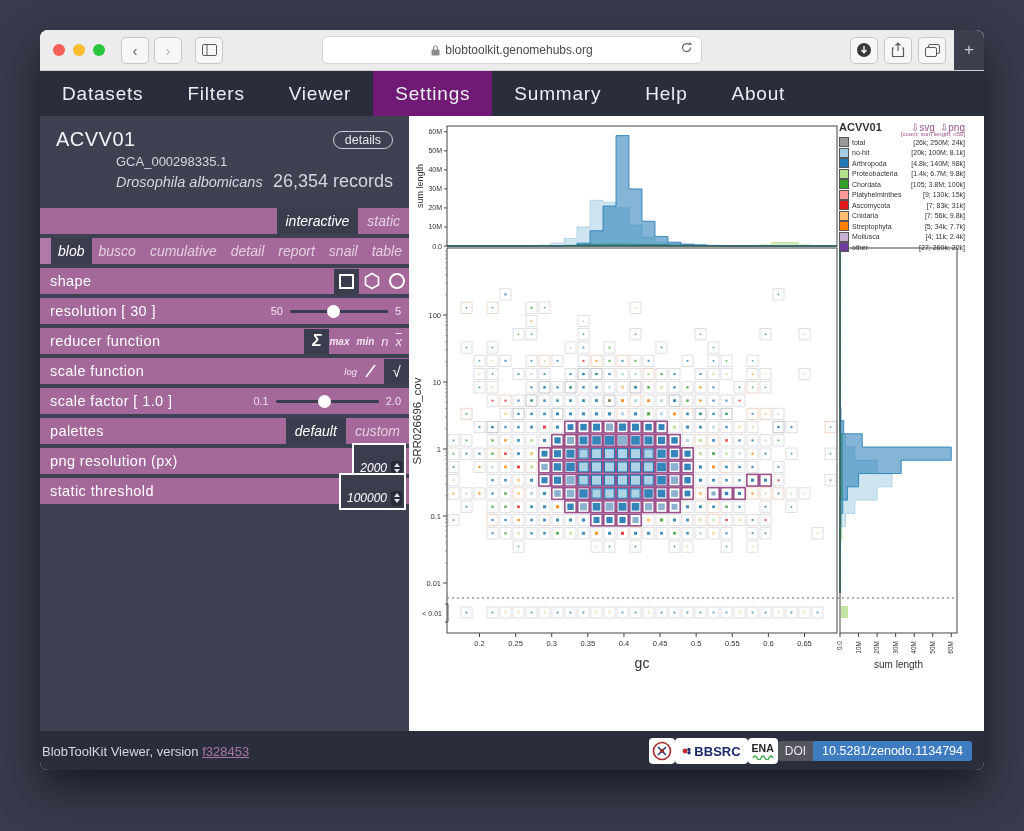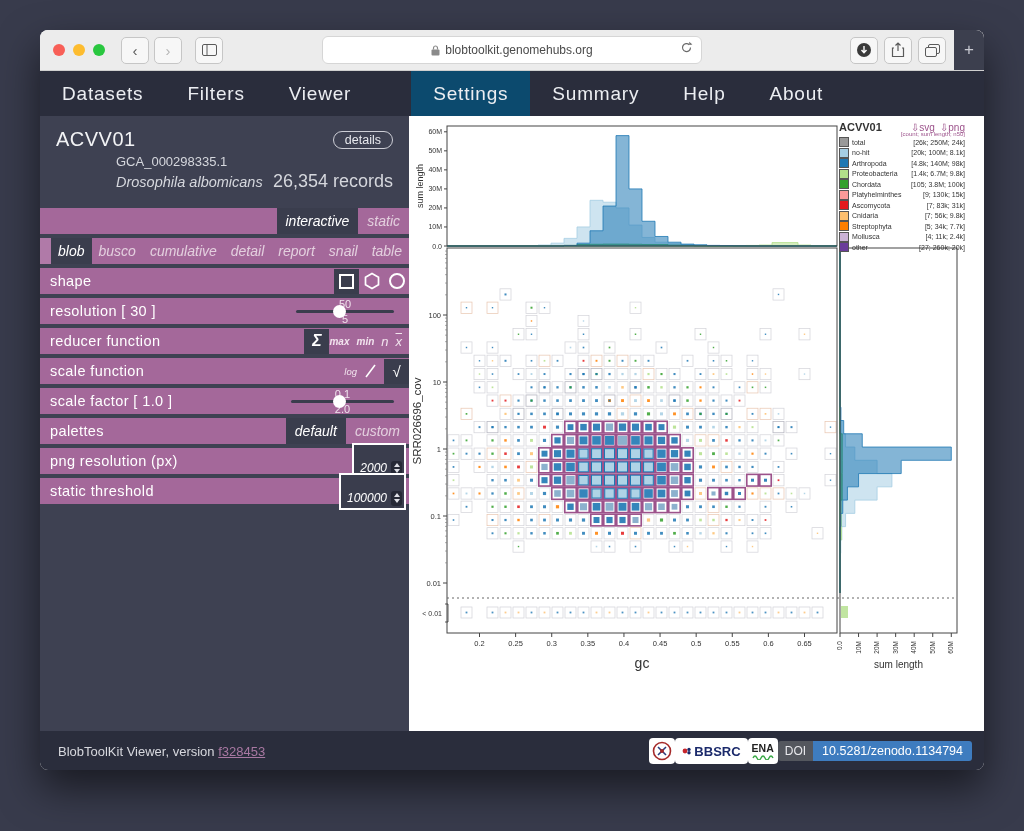--- a/index.html
+++ b/index.html
@@ -18,21 +18,21 @@
   .urlbar{position:absolute;left:50%;transform:translateX(-50%);width:378px;height:26px;background:#fff;
           border:1px solid #d6d6d6;border-radius:6px;display:flex;align-items:center;justify-content:center;
           font-size:12px;color:#4a4a4a;gap:5px;}
   .urlrefresh{position:absolute;right:8px;top:4px;}
   .rightbtns{margin-left:auto;display:flex;gap:6px;align-items:center;margin-right:8px;}
   .newtabstrip{width:30px;height:40px;background:#3c3f4e;display:flex;align-items:center;justify-content:center;
                color:#c9cad2;font-size:17px;}
   
   .navbar{height:45px;background:#2a2d3c;display:flex;align-items:stretch;color:#eceef2;}
   .navitem{display:flex;align-items:center;padding:0 22px;font-size:19px;letter-spacing:.8px;cursor:pointer;}
-  .navitem.active{background:#0c4a6e;margin-left:38px;}
+  .navitem.active{background:#701a75;}
   
   .content{display:flex;height:615px;}
   .sidebar{width:369px;background:#3e4152;flex:none;color:#fff;}
   .dataset{padding:12px 16px 6px 16px;}
   .ds-top{display:flex;align-items:center;}
   .ds-id{font-size:20px;letter-spacing:.5px;color:#f2f3f5;}
   .details-btn{margin-left:auto;border:1.5px solid #cdced6;border-radius:11px;font-size:12.5px;
                padding:1px 11px;color:#e8e9ee;cursor:pointer;}
   .ds-acc{margin-left:60px;font-size:13px;color:#d5d7dd;margin-top:3px;}
   .ds-row{display:flex;align-items:baseline;margin-top:2px;}
@@ -52,21 +52,21 @@
   .sq-glyph{width:11px;height:11px;border:2px solid #fff;}
   .circ-glyph{width:12px;height:12px;border:2px solid #fff;border-radius:50%;}
   .sigma{font-size:16px;font-weight:bold;color:#fff;}
   .tinytxt{font-size:10px;font-weight:bold;color:#f2e4ee;cursor:pointer;}
   .ntxt{font-size:13px;color:#f2e4ee;cursor:pointer;}
   .meantxt{font-size:13px;color:#f2e4ee;text-decoration:overline;cursor:pointer;}
   .logtxt{font-size:9.5px;color:#f2e4ee;cursor:pointer;}
   .sqrt{font-size:15px;color:#fff;}
   .gap7{margin-right:7px;}
   
-  .slider{display:flex;align-items:center;margin-left:auto;margin-right:8px;flex-direction:column;}
+  .slider{display:flex;align-items:center;margin-left:auto;margin-right:8px;}
   .sl-min,.sl-max{font-size:11px;color:#efe2ec;}
   .track{width:98px;height:3px;background:#3a3d4d;border-radius:2px;margin:0 7px;position:relative;}
   .thumb{width:13px;height:13px;background:#fff;border-radius:50%;position:absolute;top:-5px;cursor:pointer;}
   
   .numbox{display:flex;align-items:center;border:2px solid #fff;background:#3a3d4d;height:19px;
           margin-right:3px;padding:14px 2px 0 6px;cursor:text;}
   .numval{font-size:12px;color:#fff;margin-right:4px;}
   .spinner{width:11px;height:15px;background:#262936;border-radius:3px;display:flex;flex-direction:column;
            align-items:center;justify-content:center;gap:2px;cursor:pointer;}
   .sp-up{width:0;height:0;border-left:3px solid transparent;border-right:3px solid transparent;border-bottom:4px solid #dfe0e6;}
@@ -79,21 +79,21 @@
   .leg-dl{margin-left:auto;display:flex;gap:5px;}
   .leg-dl span{font-size:10px;color:#9c528b;cursor:pointer;}
   .leg-note{text-align:right;font-size:6px;color:#9c528b;margin-top:-2px;}
   .leg-row{display:flex;align-items:center;height:10.5px;cursor:pointer;}
   .leg-sw{width:8px;height:8px;border:1px solid #555;margin-right:3px;flex:none;}
   .leg-lab{font-size:7px;color:#333;white-space:nowrap;}
   .leg-val{margin-left:auto;font-size:7px;color:#333;white-space:nowrap;}
   svg text{font-family:"Liberation Sans",sans-serif;fill:#333;}
   
   .footer{height:40px;background:#2a2d3c;display:flex;align-items:center;color:#d7d8de;}
-  .foot-text{margin-left:18px;font-size:13px;}
+  .foot-text{margin-left:2px;font-size:13px;}
   .foot-link{color:#a878a2;text-decoration:underline;cursor:pointer;}
   .badges{margin-left:auto;display:flex;align-items:center;margin-right:12px;}
   .badge{background:#fff;border-radius:4px;height:26px;display:flex;align-items:center;justify-content:center;cursor:pointer;}
   .bbsrc{padding:0 7px;font-size:13px;font-weight:bold;color:#1b2a6b;}
   .ena{flex-direction:column;padding:0 4px;font-size:10.5px;font-weight:bold;color:#222;line-height:10px;}
   .doi{display:flex;align-items:center;cursor:pointer;}
   .doi-l{background:#54575e;color:#e8e8ec;font-size:12px;padding:3px 7px;border-radius:3px 0 0 3px;}
   .doi-r{background:#3e7cbf;color:#fff;font-size:12.5px;padding:3px 9px;border-radius:0 3px 3px 0;}
 </style>
 </head>

